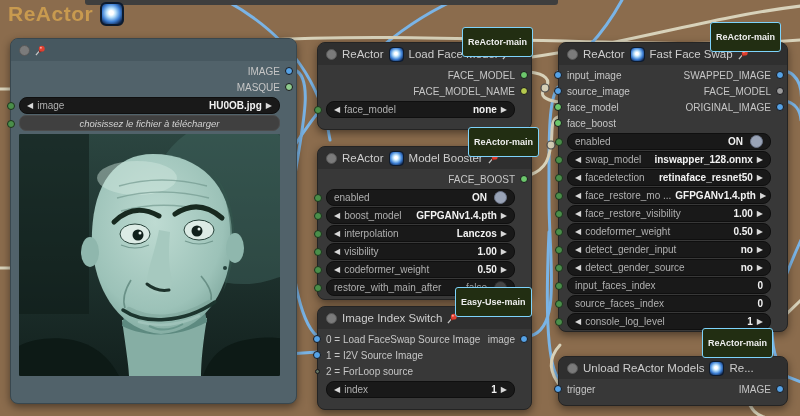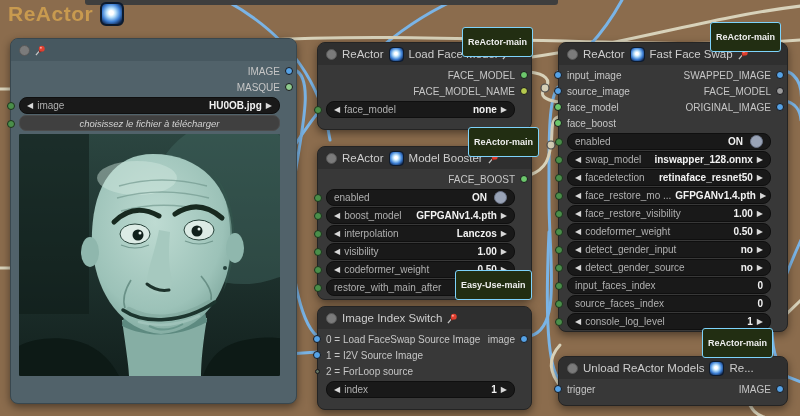--- a/index.html
+++ b/index.html
@@ -104,21 +104,21 @@
 
   <div class="top-strip"></div>
   <div class="wf-title">
     <span>ReActor</span>
     <span class="gem"></span>
   </div>
 
   <div class="badge" style="left:462px;top:27px;">ReActor-main</div>
   <div class="badge" style="left:710px;top:22px;">ReActor-main</div>
   <div class="badge" style="left:468px;top:127px;">ReActor-main</div>
-  <div class="badge" style="left:455px;top:270px;">Easy-Use-main</div>
+  <div class="badge" style="left:455px;top:287px;">Easy-Use-main</div>
   <div class="badge" style="left:702px;top:328px;">ReActor-main</div>
 
   <div class="node teal" style="left:10px;top:38px;width:285px;height:364px;">
     <div class="nhead">
       <span class="cdot"></span>
       <svg class="pin" width="11" height="11" viewBox="0 0 12 12">
         <path d="M1,11 L4.6,6.8" stroke="#c9c9c9" stroke-width="1.3"></path>
         <path d="M4.6,7.4 l2.2,-1.6" stroke="#8c1d14" stroke-width="2.4"></path>
         <circle cx="7.4" cy="4" r="3.2" fill="#e04030"></circle>
           <circle cx="6.4" cy="3" r="1.1" fill="#ffa298"></circle>

